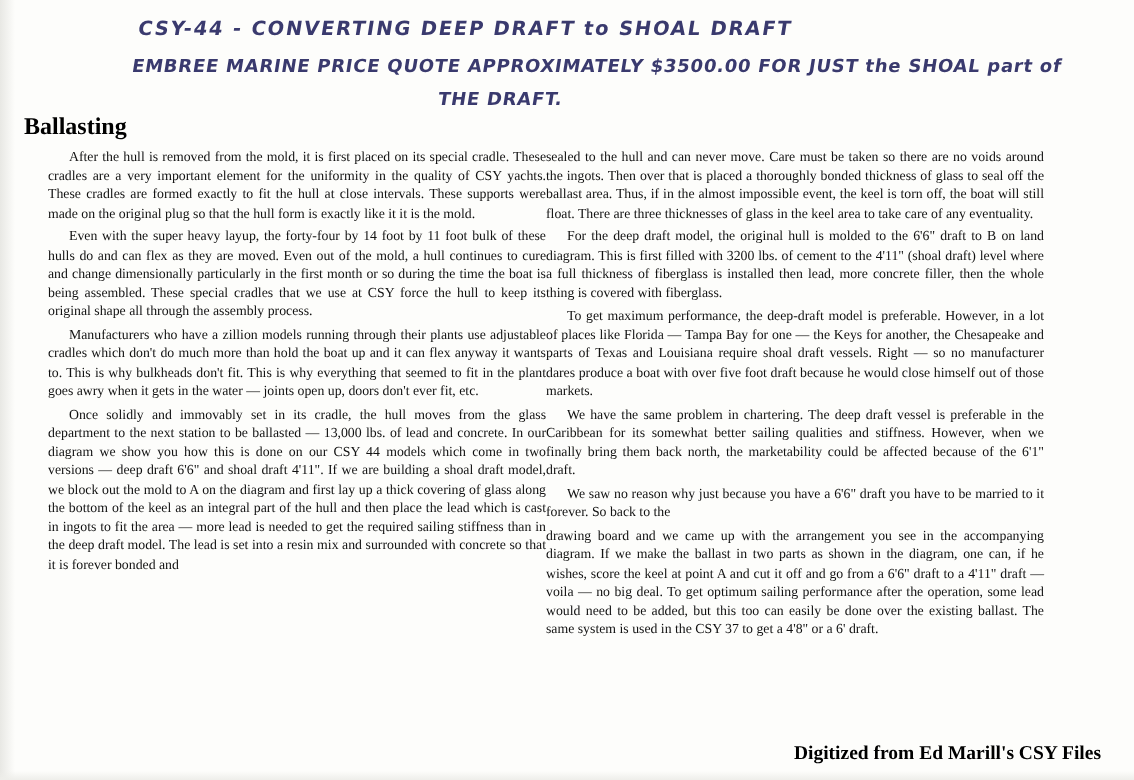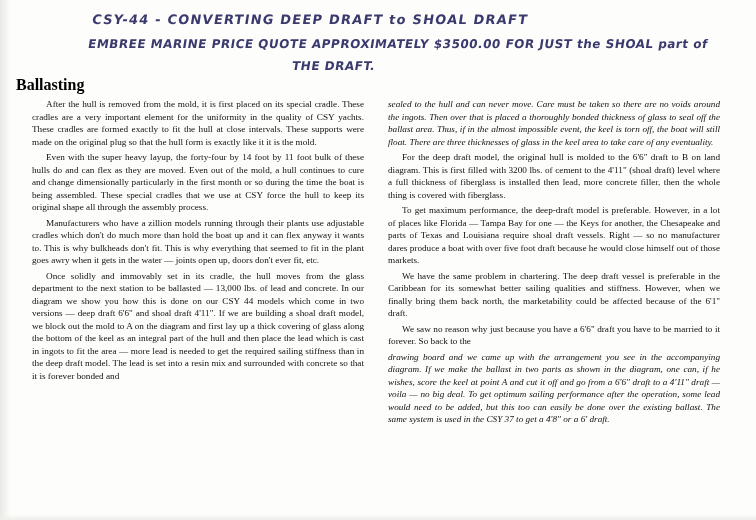--- a/index.html
+++ b/index.html
@@ -56,37 +56,35 @@
   }
 
   
   .columns {
     position: absolute;
     left: 32px;
     top: 98px;
     width: 688px;
     height: 380px;
     display: flex;
-    gap: 24px;
   }
   .col {
     width: 332px;
     font-size: 9.2px;
     line-height: 1.36;
     text-align: justify;
     color: #111;
   }
   .col p {
     margin: 0 0 3px 0;
     text-indent: 14px;
     hyphens: auto;
   }
   .col p.no-indent {
     text-indent: 0;
-    font-style: italic;
   }
 
   
   .footer-credit {
     position: absolute;
     right: 22px;
     bottom: 10px;
     font-family: "Liberation Serif", serif;
     font-size: 13px;
     font-weight: bold;
@@ -132,15 +130,16 @@
     <div class="col">
       <p class="no-indent">sealed to the hull and can never move. Care must be taken so there are no voids around the ingots. Then over that is placed a thoroughly bonded thickness of glass to seal off the ballast area. Thus, if in the almost impossible event, the keel is torn off, the boat will still float. There are three thicknesses of glass in the keel area to take care of any eventuality.</p>
       <p>For the deep draft model, the original hull is molded to the 6'6" draft to B on land diagram. This is first filled with 3200 lbs. of cement to the 4'11" (shoal draft) level where a full thickness of fiberglass is installed then lead, more concrete filler, then the whole thing is covered with fiberglass.</p>
       <p>To get maximum performance, the deep-draft model is preferable. However, in a lot of places like Florida — Tampa Bay for one — the Keys for another, the Chesapeake and parts of Texas and Louisiana require shoal draft vessels. Right — so no manufacturer dares produce a boat with over five foot draft because he would close himself out of those markets.</p>
       <p>We have the same problem in chartering. The deep draft vessel is preferable in the Caribbean for its somewhat better sailing qualities and stiffness. However, when we finally bring them back north, the marketability could be affected because of the 6'1" draft.</p>
       <p>We saw no reason why just because you have a 6'6" draft you have to be married to it forever. So back to the</p>
       <p class="no-indent">drawing board and we came up with the arrangement you see in the accompanying diagram. If we make the ballast in two parts as shown in the diagram, one can, if he wishes, score the keel at point A and cut it off and go from a 6'6" draft to a 4'11" draft — voila — no big deal. To get optimum sailing performance after the operation, some lead would need to be added, but this too can easily be done over the existing ballast. The same system is used in the CSY 37 to get a 4'8" or a 6' draft.</p>
     </div>
   </div>
 
+  <div class="footer-credit">Digitized from Ed Marill's CSY Files</div>
 
   <div class="scan-edge-bottom"></div>
 </div>
 
 </body></html>

